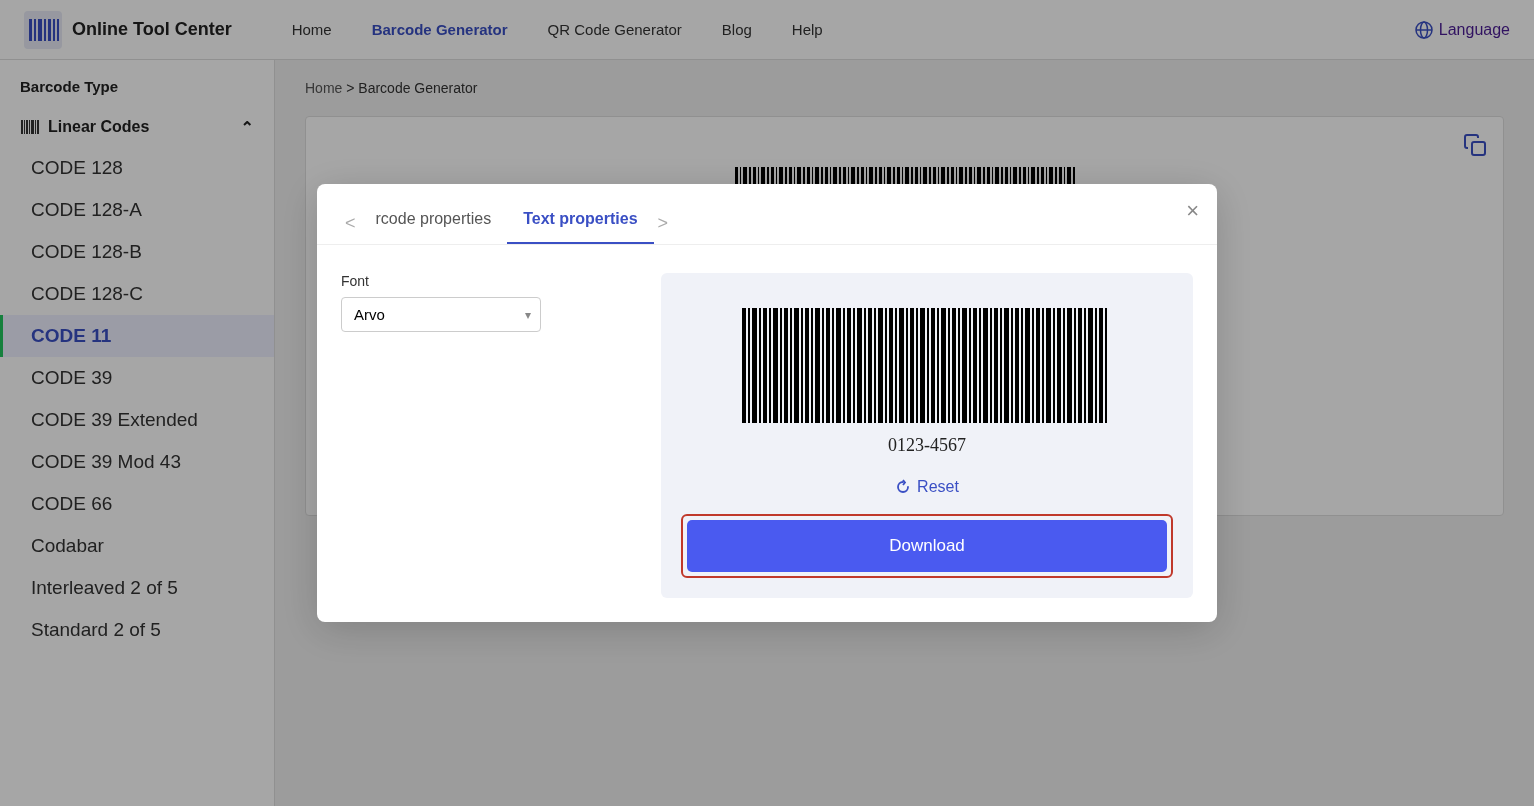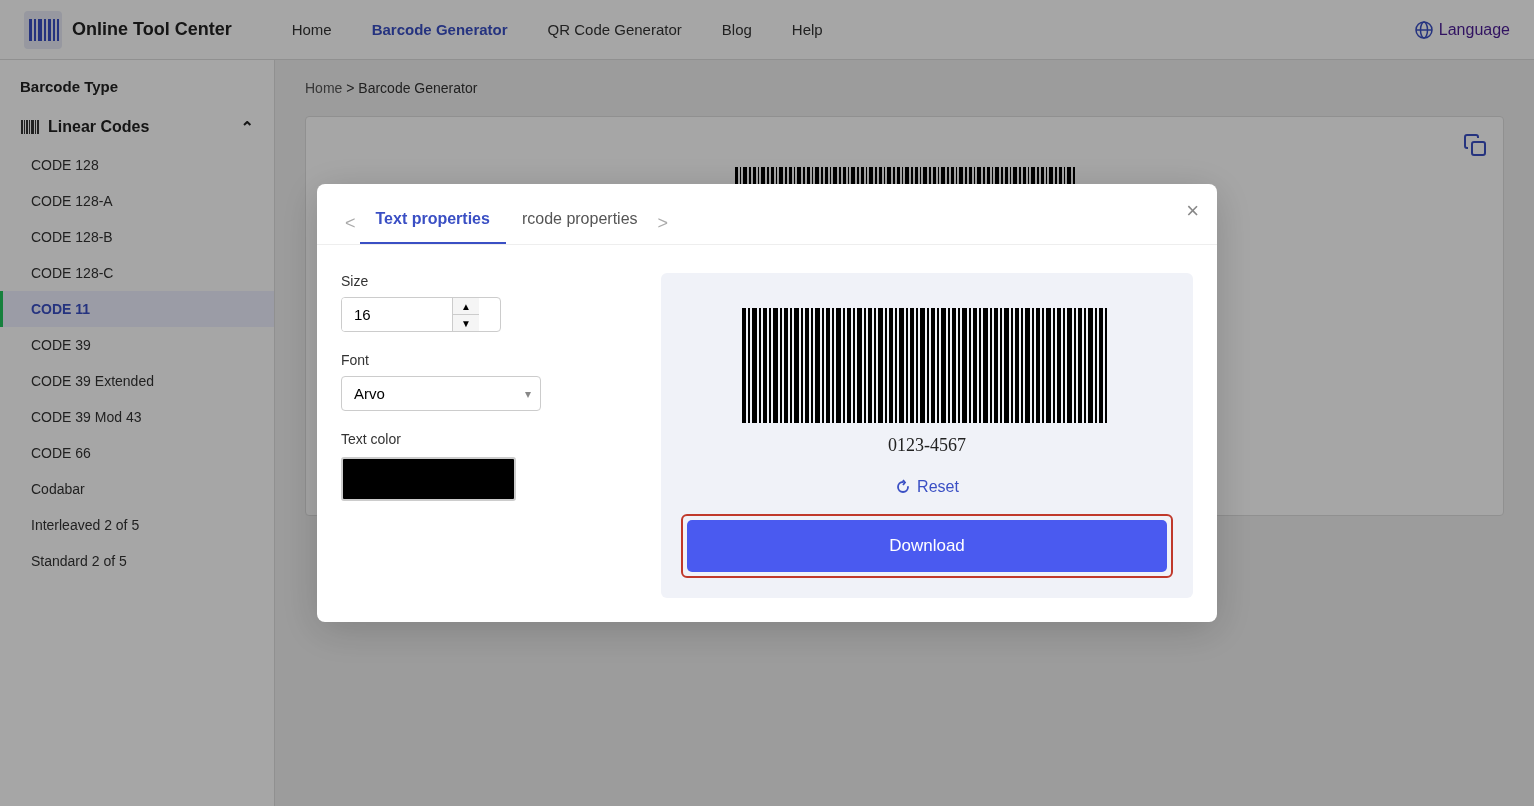--- a/index.html
+++ b/index.html
@@ -29,21 +29,21 @@
     }
     .sidebar-section-title {
       font-size: 15px; font-weight: bold; color: #222;
       padding: 18px 20px 12px;
     }
     .sidebar-group-header {
       display: flex; align-items: center; justify-content: space-between;
       padding: 10px 20px; cursor: pointer; font-size: 16px; font-weight: bold; color: #222;
     }
     .sidebar-item {
-      padding: 10px 20px 10px 28px; font-size: 14px; color: #333;
+      padding: 10px 20px 10px 28px; font-size: 19px; color: #333;
       cursor: pointer; border-left: 3px solid transparent;
     }
     .sidebar-item.active { color: #3a4fc4; font-weight: bold; background: #eef0ff; border-left: 3px solid #22c55e; }
 
     
     .content-area {
       flex: 1; padding: 20px 30px; position: relative; overflow: auto;
     }
     .breadcrumb { font-size: 14px; color: #555; margin-bottom: 20px; }
     .breadcrumb a { color: #555; text-decoration: none; }
@@ -350,58 +350,44 @@
       </div>
     </div>
   </div>
 </div>
 
 <div class="overlay">
   <div class="modal">
 
     <div class="modal-tabs">
       <span class="modal-tab-arrow">&lt;</span>
+      <span class="modal-tab">rcode properties</span>
       <span class="modal-tab active">Text properties</span>
-      <span class="modal-tab">rcode properties</span>
       <span class="modal-tab-arrow">&gt;</span>
       <button class="modal-close">×</button>
     </div>
 
     <div class="modal-body">
 
       <div class="modal-left">
-        <div class="form-group">
-          <label class="form-label">Size</label>
-          <div class="size-input-wrap">
-            <input class="size-input" type="text" value="16" style="">
-            <div class="size-spinners">
-              <button class="size-spinner-btn">▲</button>
-              <button class="size-spinner-btn">▼</button>
-            </div>
-          </div>
-        </div>
 
         <div class="form-group">
           <label class="form-label">Font</label>
           <div class="font-select-wrap">
             <select class="font-select">
               <option>Arvo</option>
               <option>Arial</option>
               <option>Times New Roman</option>
               <option>Courier</option>
               <option>Georgia</option>
             </select>
             <span class="font-select-arrow">▾</span>
           </div>
         </div>
 
-        <div class="form-group">
-          <label class="color-label">Text color</label>
-          <div class="color-swatch"></div>
-        </div>
       </div>
 
       <div class="modal-right">
         <div class="modal-barcode-wrap">
           <svg class="modal-barcode-svg" viewBox="0 0 400 155" xmlns="http://www.w3.org/2000/svg">
             <rect x="15" y="5" width="4" height="115" fill="#000"></rect>
             <rect x="21" y="5" width="2" height="115" fill="#000"></rect>
             <rect x="25" y="5" width="5" height="115" fill="#000"></rect>
             <rect x="32" y="5" width="2" height="115" fill="#000"></rect>
             <rect x="36" y="5" width="4" height="115" fill="#000"></rect>

